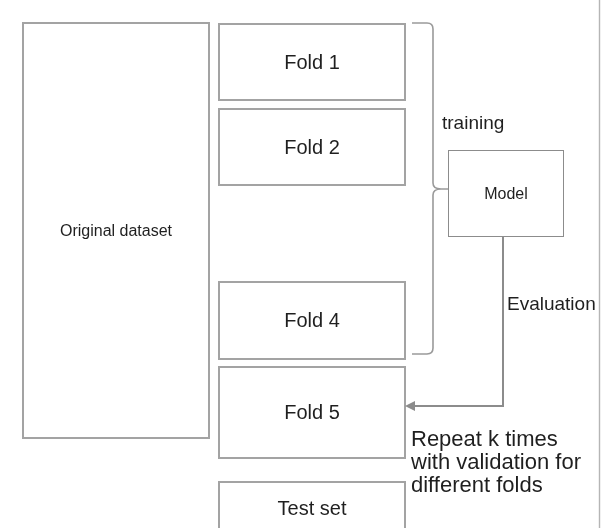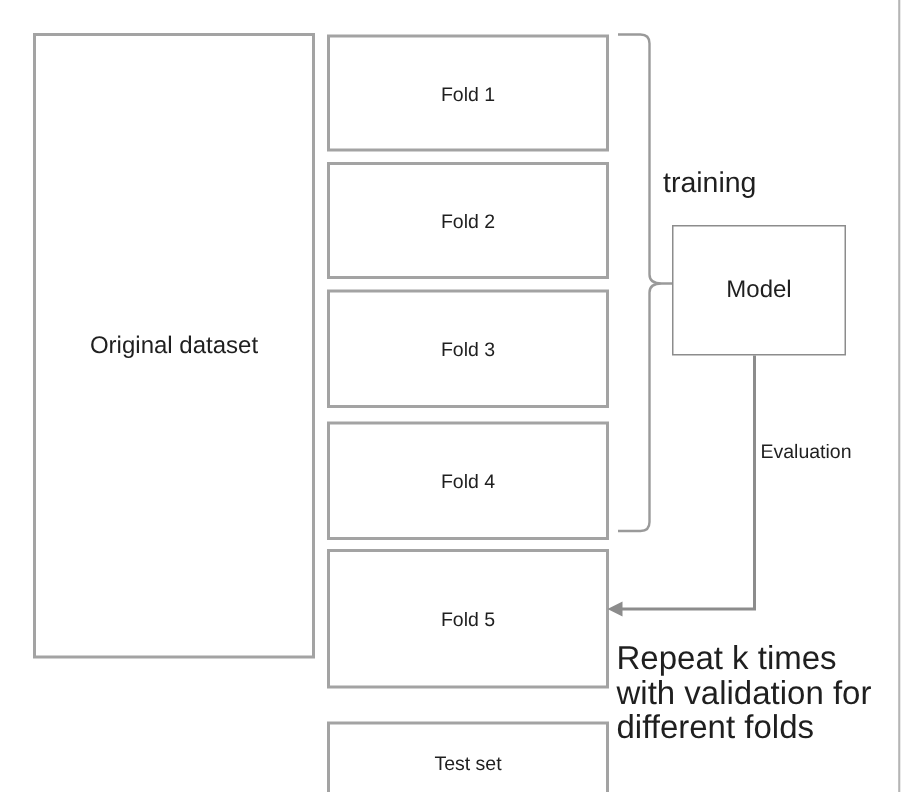--- a/index.html
+++ b/index.html
@@ -23,34 +23,34 @@
     text-align: center;
   }
   .original-box {
     left: 22px; top: 22px;
     width: 188px; height: 417px;
     font-size: 16px;
   }
   .fold-box {
     left: 218px;
     width: 188px;
-    font-size: 13px;
+    font-size: 20px;
   }
   .model-box {
     left: 448px; top: 150px;
     width: 116px; height: 87px;
     border: 1px solid #8c8c8c;
     font-size: 16px;
   }
   .floating-label {
     position: absolute;
     white-space: pre-line;
   }
   .training-label   { left: 442px; top: 112px; font-size: 19px; }
-  .evaluation-label { left: 507px; top: 293px; font-size: 13px; }
+  .evaluation-label { left: 507px; top: 293px; font-size: 19px; }
   .repeat-note      { left: 411px; top: 427px; font-size: 22px; line-height: 23px; }
   .overlay {
     position: absolute;
     left: 0; top: 0;
     width: 606px; height: 528px;
     pointer-events: none;
   }
 </style>
 </head>
 <body>
@@ -59,23 +59,20 @@
 
   <div class="box original-box">
     <span>Original dataset</span>
   </div>
 
   <div class="box fold-box" style="top:23px;height:78px;">
     <span>Fold 1</span>
   </div>
   <div class="box fold-box" style="top:108px;height:78px;justify-content:center;">
     <span>Fold 2</span>
-  </div>
-  <div class="box fold-box" style="top:193px;height:79px;">
-    <span>Fold 3</span>
   </div>
   <div class="box fold-box" style="top:281px;height:79px;">
     <span>Fold 4</span>
   </div>
   <div class="box fold-box" style="top:366px;height:93px;">
     <span>Fold 5</span>
   </div>
   <div class="box fold-box" style="top:453px;height:55px;margin-top:28px;">
     <span>Test set</span>
   </div>

